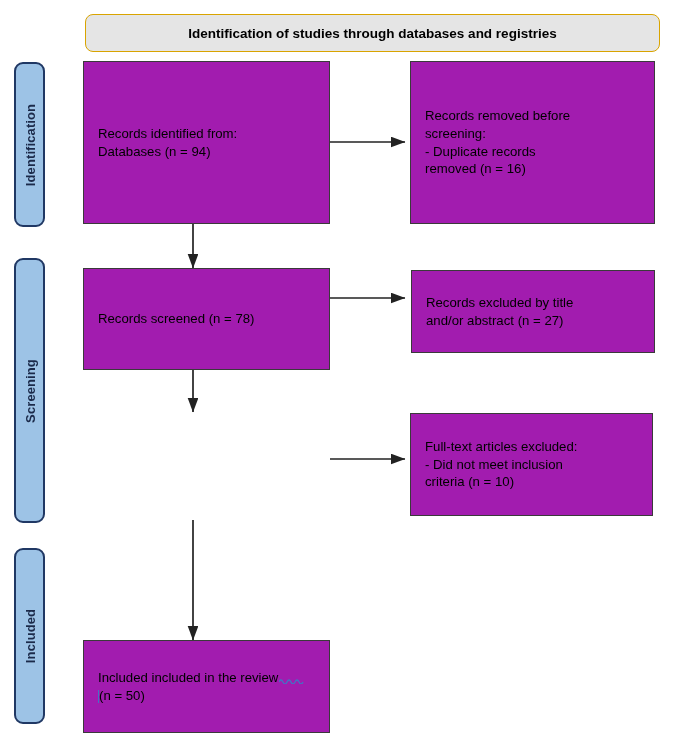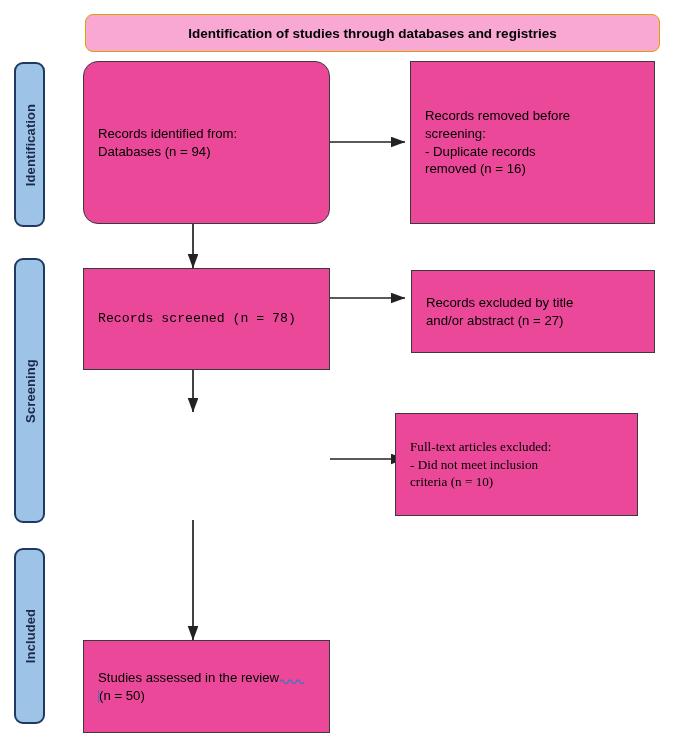--- a/index.html
+++ b/index.html
@@ -41,39 +41,39 @@
     letter-spacing: 0.1px;
   }
 
   
   .banner {
     position: absolute;
     left: 85px;
     top: 14px;
     width: 575px;
     height: 38px;
-    background: #f9a8d4;
+    background: #e5e5e5;
     border: 1px solid #d9a400;
     border-radius: 8px;
     box-sizing: border-box;
     display: flex;
     align-items: center;
     justify-content: center;
   }
   .banner-text {
     font-size: 13.5px;
     font-weight: bold;
     color: #000000;
     text-align: center;
   }
 
   
   .box {
     position: absolute;
-    background: #ec4899;
+    background: #a21caf;
     border: 1.6px solid #3a3a3a;
     box-sizing: border-box;
     display: flex;
     align-items: center;
   }
   .box-text {
     font-size: 13.2px;
     line-height: 1.33;
     color: #000000;
     padding: 0 14px;
@@ -157,47 +157,47 @@
 
     <g>
       <line x1="330" y1="459" x2="405" y2="459" stroke="#222222" stroke-width="1.7" marker-end="url(#ah)"></line>
     </g>
 
     <g>
       <line x1="193" y1="520" x2="193" y2="640" stroke="#222222" stroke-width="1.7" marker-end="url(#ah)"></line>
     </g>
   </svg>
 
-  <div class="box" style="left:83px; top:61px; width:247px; height:163px;border-radius:15px;">
+  <div class="box" style="left:83px; top:61px; width:247px; height:163px;">
     <span class="box-text">Records identified from:
 Databases (n = 94)</span>
   </div>
 
   <div class="box" style="left:410px; top:61px; width:245px; height:163px;">
     <span class="box-text hanging">Records removed before
    screening:
 - Duplicate records
   removed (n = 16)</span>
   </div>
 
-  <div class="box" style="left:83px; top:268px; width:247px; height:102px;font-family:Liberation Mono, monospace;">
+  <div class="box" style="left:83px; top:268px; width:247px; height:102px;">
     <span class="box-text">Records screened (n = 78)</span>
   </div>
 
   <div class="box" style="left:411px; top:270px; width:244px; height:83px;">
     <span class="box-text">Records excluded by title
 and/or abstract (n = 27)</span>
   </div>
 
 
-  <div class="box" style="left:395px; top:413px; width:243px; height:103px;font-family:Liberation Serif, serif;">
+  <div class="box" style="left:410px; top:413px; width:243px; height:103px;">
     <span class="box-text">Full-text articles excluded:
 - Did not meet inclusion
 criteria (n = 10)</span>
   </div>
 
   <div class="box" style="left:83px; top:640px; width:247px; height:93px;">
-    <span class="box-text"><span>Studies assessed in the review</span><span class="squiggle"><svg width="26" height="7" viewBox="0 0 26 7">
+    <span class="box-text"><span>Included included in the review</span><span class="squiggle"><svg width="26" height="7" viewBox="0 0 26 7">
             <path d="M0,5 Q2,1 4,5 T8,5 T12,5 T16,5 T20,5 T24,5" fill="none" stroke="#4472c4" stroke-width="1.3"></path>
           </svg></span><br><span class="caret"></span><span>(n = 50)</span></span>
   </div>
 
 </div>
 
 </body></html>

